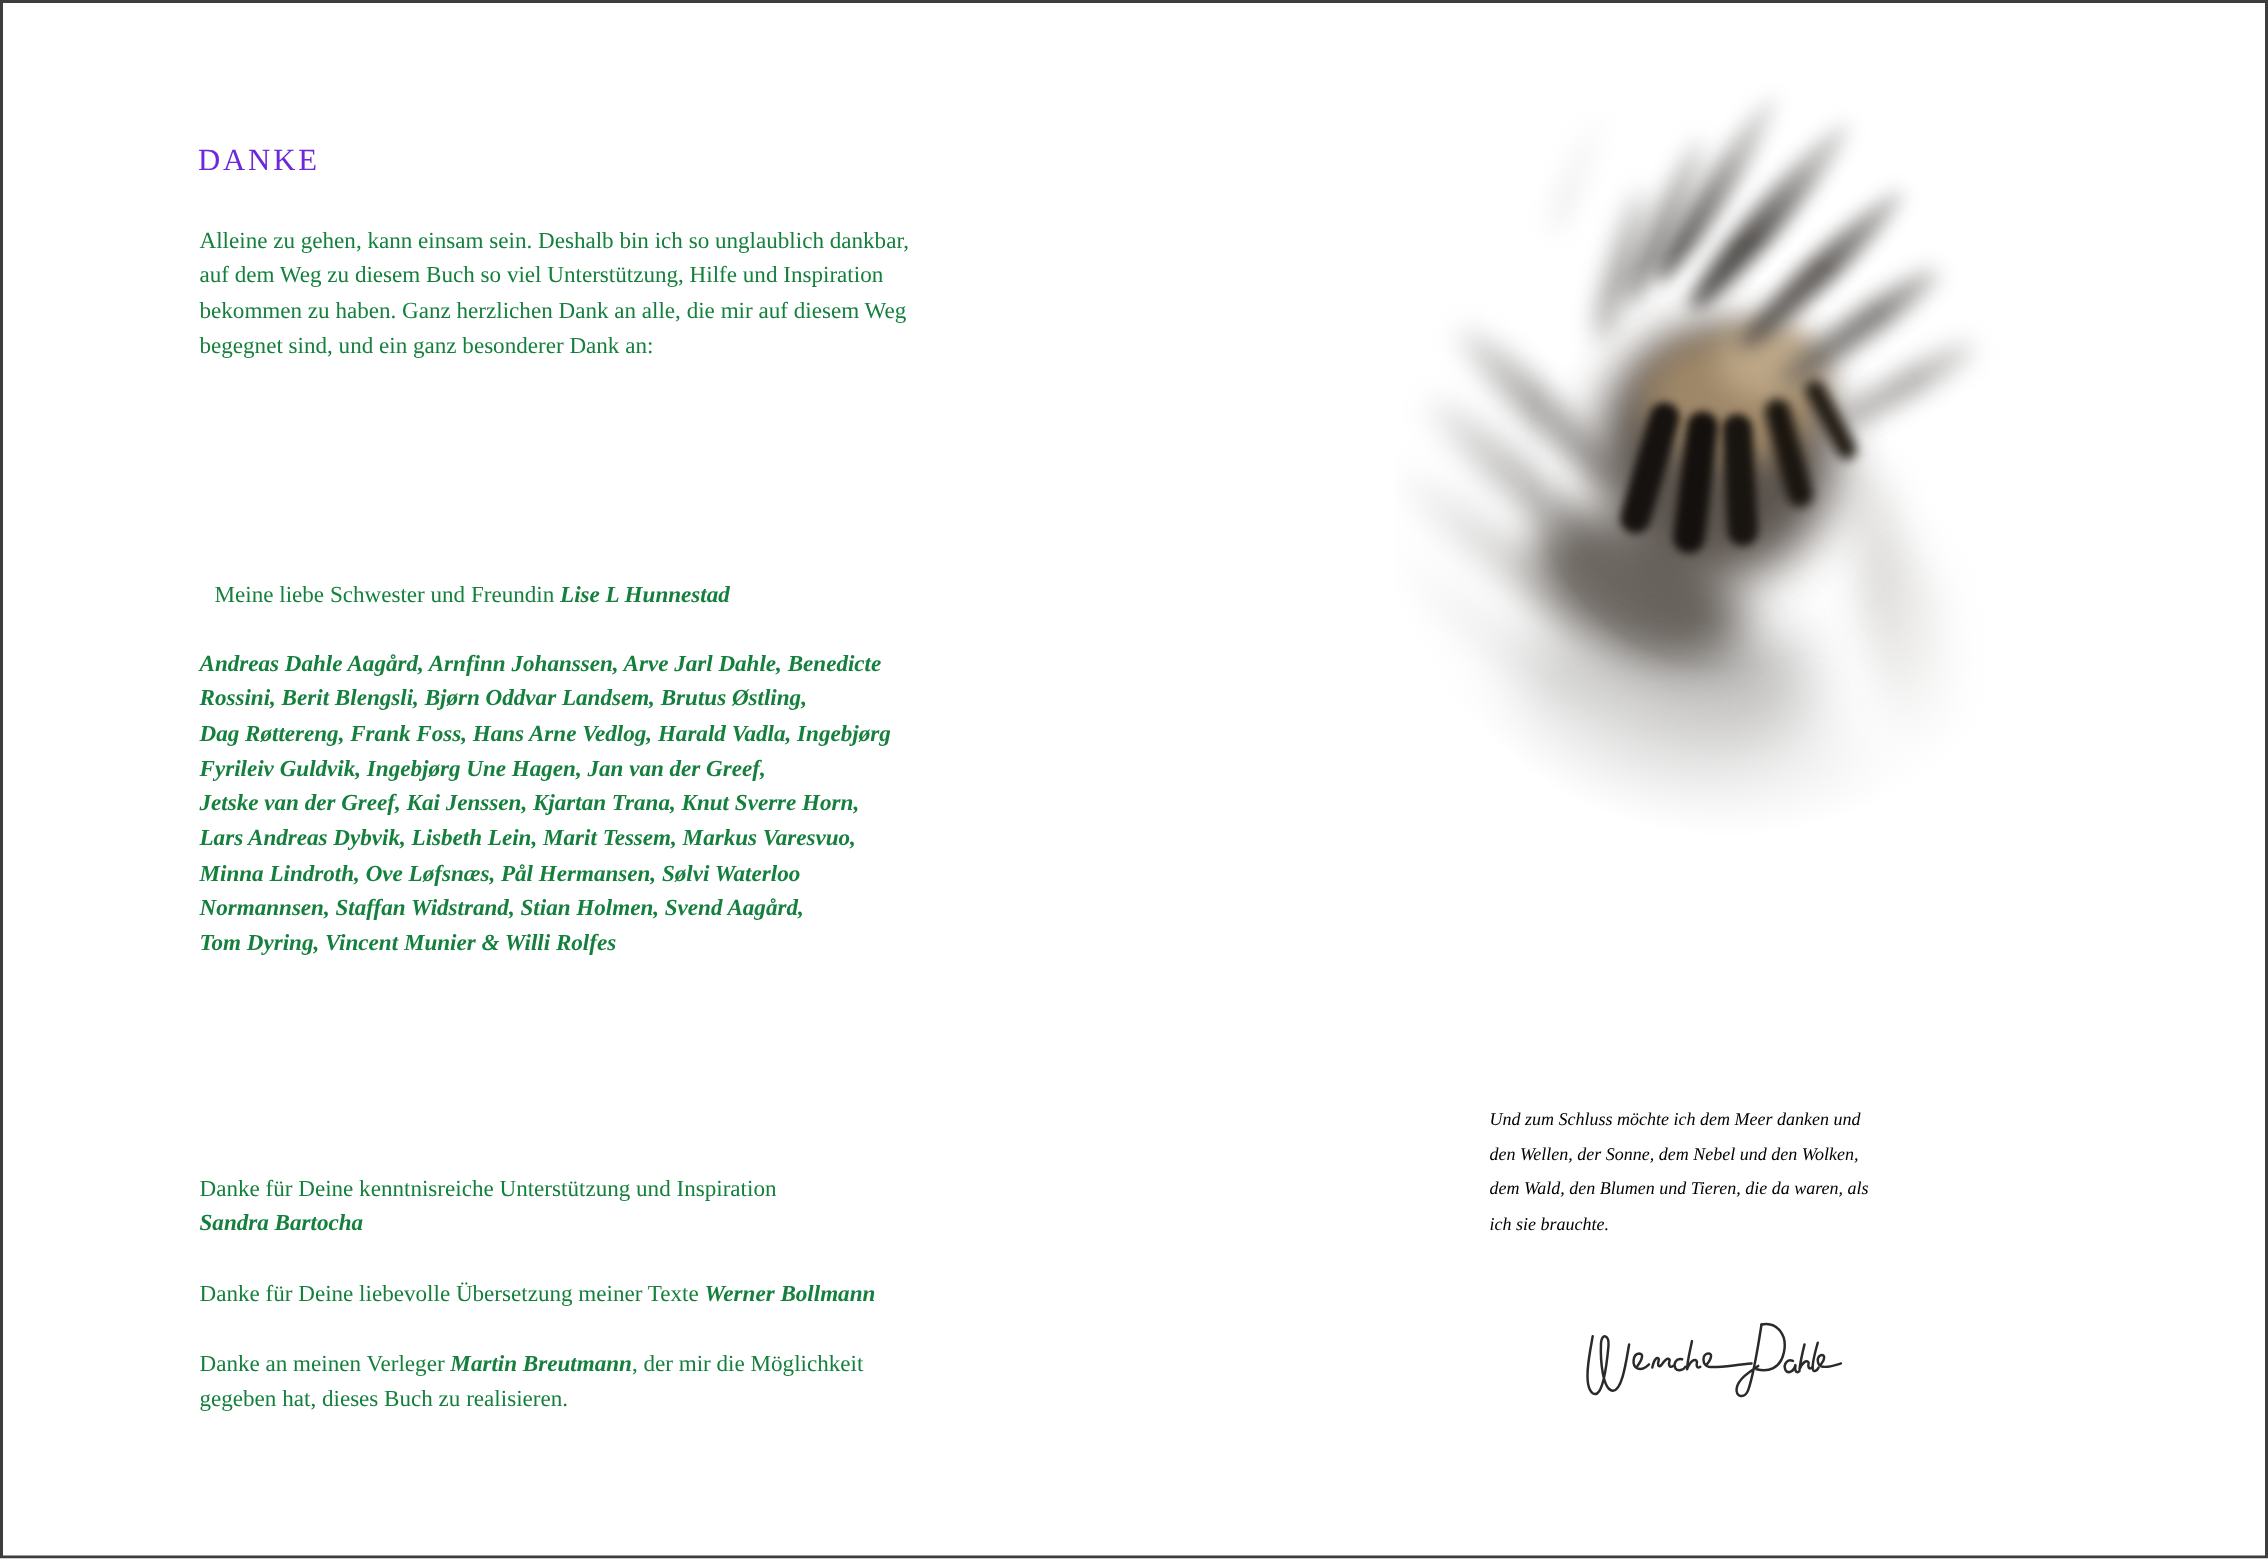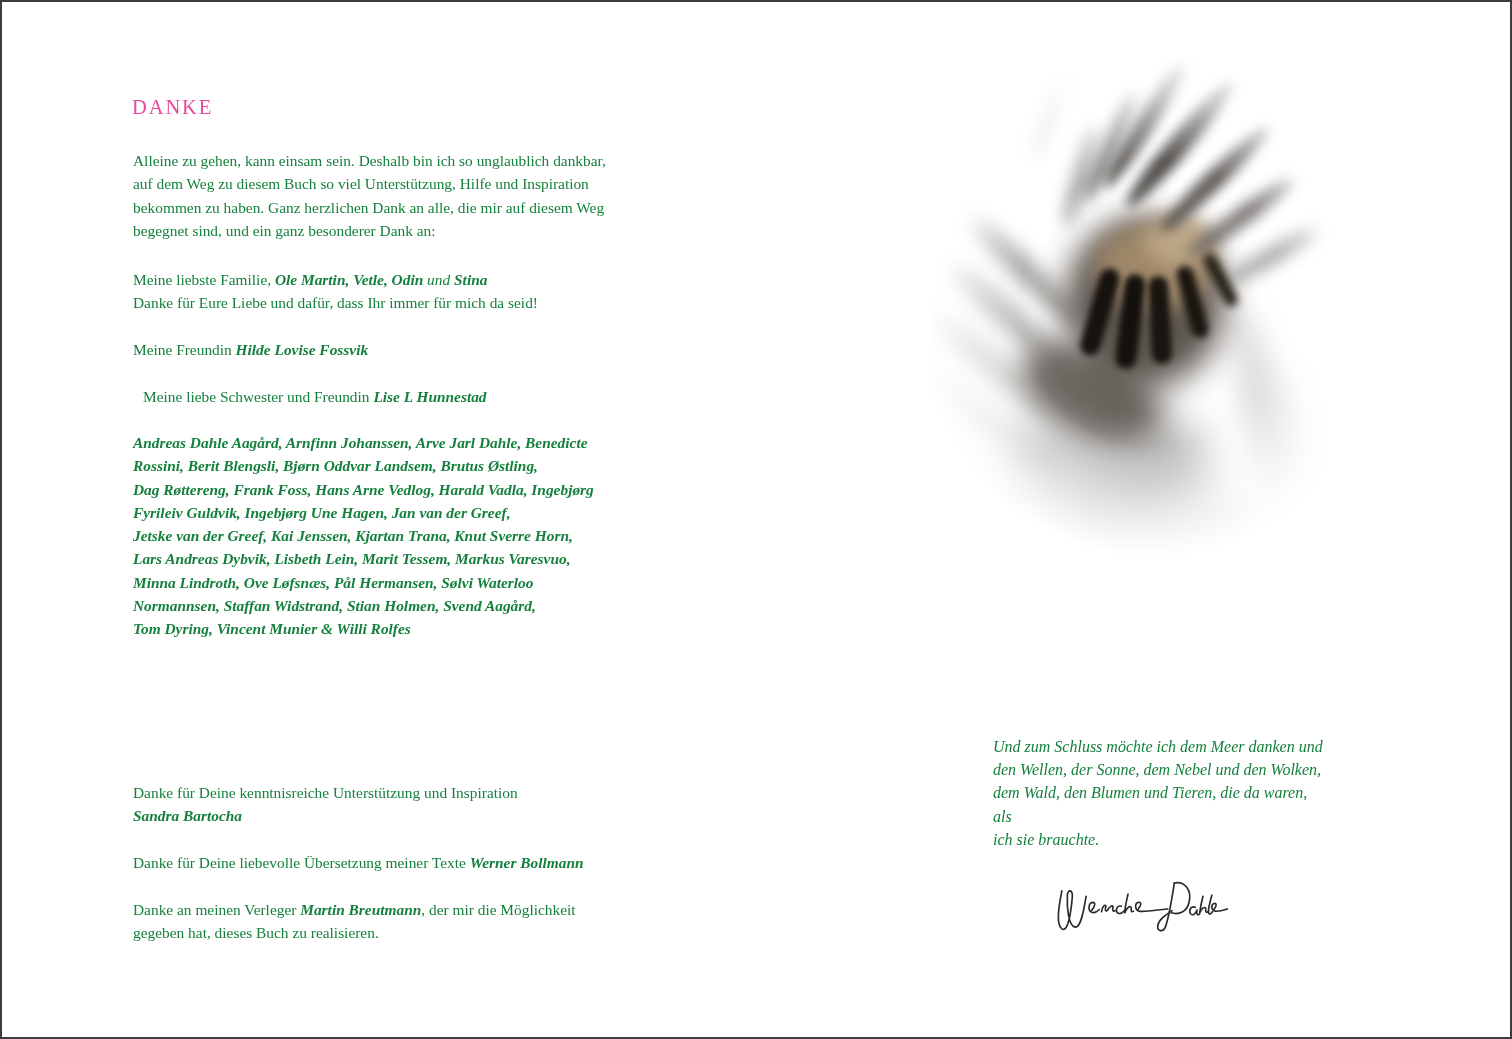--- a/index.html
+++ b/index.html
@@ -4,21 +4,21 @@
 <style>
   html,body{margin:0;padding:0;}
   body{
     width:1512px;height:1039px;position:relative;background:#fff;
     font-family:"Liberation Serif", serif;color:#1e1e1e;overflow:hidden;
   }
   .spread{position:absolute;inset:0;border:2px solid #3d3d3d;background:#ffffff;box-sizing:border-box;}
 
   .page-title{
     position:absolute;left:130px;top:94px;
-    font-size:20.5px;letter-spacing:1.9px;color:#ec4899;
+    font-size:20.5px;letter-spacing:1.9px;color:#6d28d9;
   }
   .block{
     position:absolute;left:131px;width:484px;
     font-size:15.4px;line-height:23.3px;color:#15803d;
   }
   .lines{white-space:pre-line;}
   .bi{font-style:italic;font-weight:bold;}
   .it{font-style:italic;}
 
   #intro{top:147px;}
@@ -26,21 +26,21 @@
   #friend{top:336px;}
   #sister{top:383px;margin-left:10px;}
   #helpers{top:429px;}
   #orgs{top:686px;}
   #support{top:779px;}
   #translation{top:849px;}
   #publisher{top:896px;}
 
   #closing{
     position:absolute;left:991px;top:733px;width:336px;
-    font-size:16px;line-height:23.2px;font-style:italic;color:#15803d;
+    font-size:12px;line-height:23.2px;font-style:italic;color:#000000;
   }
   #signature{position:absolute;left:1051px;top:862px;width:182px;height:80px;}
   #signature svg{width:100%;height:100%;}
 
   
   .art{position:absolute;left:928px;top:52px;width:484px;height:566px;overflow:hidden;}
   .sh{position:absolute;border-radius:50%;}
   .fg{position:absolute;border-radius:12px;}
 
   .a01{left:140px;top:60px;width:150px;height:20px;background:#4a4744;transform:rotate(-58deg);filter:blur(6px);opacity:.88;}
@@ -85,23 +85,21 @@
 
 <div class="spread">
 
   <div class="page-title">DANKE</div>
 
   <div class="block lines" id="intro">Alleine zu gehen, kann einsam sein. Deshalb bin ich so unglaublich dankbar,
 auf dem Weg zu diesem Buch so viel Unterstützung, Hilfe und Inspiration
 bekommen zu haben. Ganz herzlichen Dank an alle, die mir auf diesem Weg
 begegnet sind, und ein ganz besonderer Dank an:</div>
 
-  <div class="block" id="family"><span>Meine liebste Familie, </span><span class="bi">Ole Martin, Vetle, Odin</span><span class="it"> und </span><span class="bi">Stina</span><br><span>Danke für Eure Liebe und dafür, dass Ihr immer für mich da seid!</span></div>
 
-  <div class="block" id="friend"><span>Meine Freundin </span><span class="bi">Hilde Lovise Fossvik</span></div>
 
   <div class="block" id="sister"><span>Meine liebe Schwester und Freundin </span><span class="bi">Lise L Hunnestad</span></div>
 
   <div class="block" id="helpers"><div class="lines bi">Andreas Dahle Aagård, Arnfinn Johanssen, Arve Jarl Dahle, Benedicte
 Rossini, Berit Blengsli, Bjørn Oddvar Landsem, Brutus Østling,
 Dag Røttereng, Frank Foss, Hans Arne Vedlog, Harald Vadla, Ingebjørg
 Fyrileiv Guldvik, Ingebjørg Une Hagen, Jan van der Greef,
 Jetske van der Greef, Kai Jenssen, Kjartan Trana, Knut Sverre Horn,
 Lars Andreas Dybvik, Lisbeth Lein, Marit Tessem, Markus Varesvuo,
 Minna Lindroth, Ove Løfsnæs, Pål Hermansen, Sølvi Waterloo

